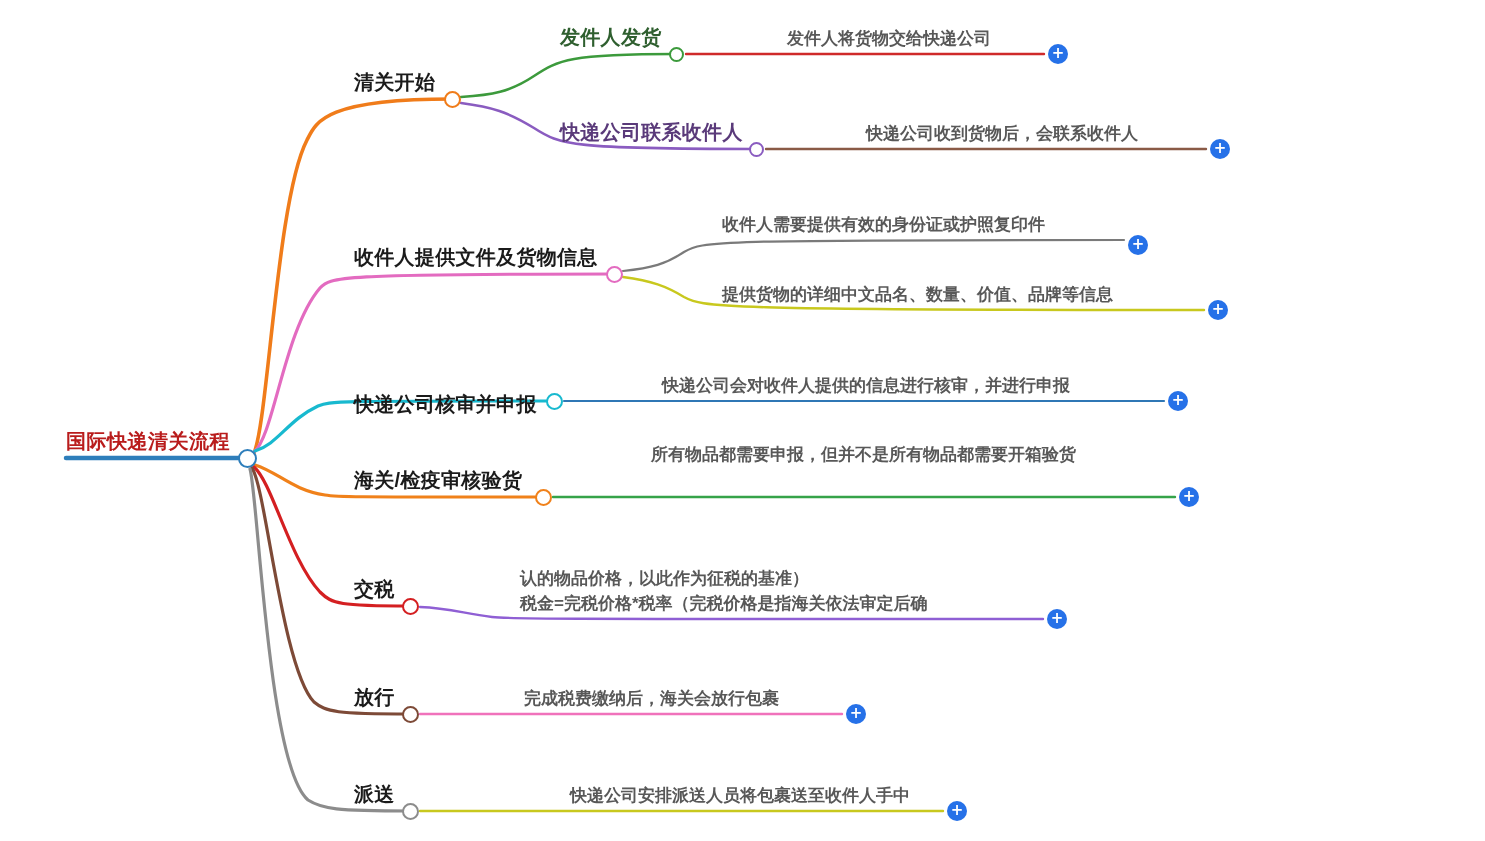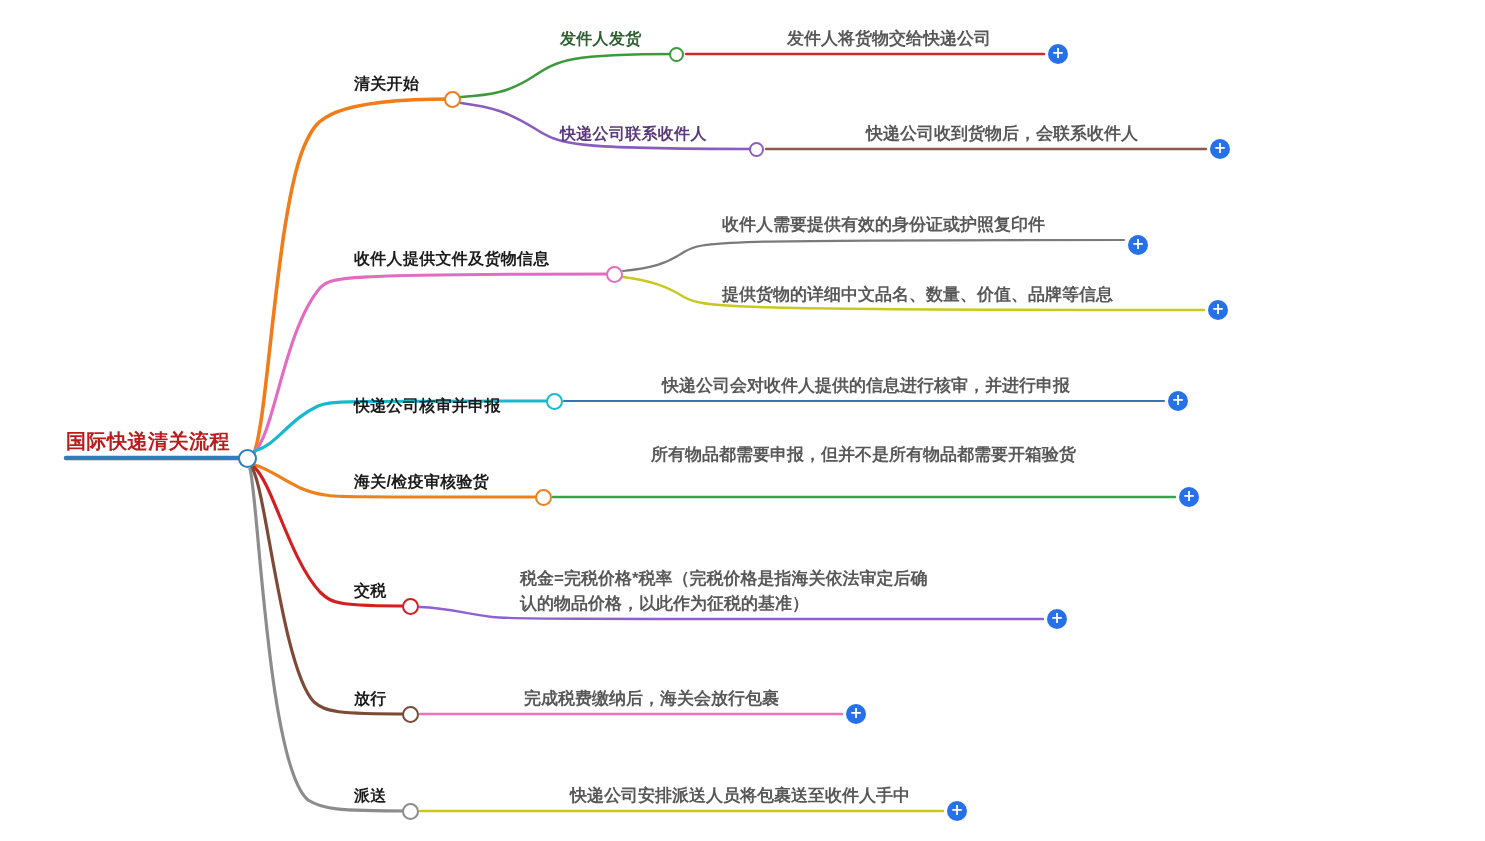--- a/index.html
+++ b/index.html
@@ -35,21 +35,21 @@
     transform: translateY(-100%);
     line-height: 1.22;
   }
   .root-label {
     font-size: 20px;
     font-weight: bold;
     color: #b91c1c;
     letter-spacing: 0.5px;
   }
   .l1-label {
-    font-size: 16px;
+    font-size: 20px;
     font-weight: bold;
     color: #1b1b1b;
     letter-spacing: 0.3px;
   }
   .l2-label {
     font-size: 17px;
     font-weight: bold;
     color: #585858;
   }
   .l2-label.two-line {
@@ -158,22 +158,22 @@
   <div class="plus-btn" style="left:1168px; top:391px;">+</div>
 
   <div class="node-label l1-label" style="left:354px; top:492px;">海关/检疫审核验货</div>
   <div class="dot l1" style="left:535px; top:489px; border-color:#f0811a;"></div>
   <div class="node-label l2-label" style="left:651px; top:466px;">所有物品都需要申报，但并不是所有物品都需要开箱验货</div>
   <div class="plus-btn" style="left:1179px; top:487px;">+</div>
 
   <div class="node-label l1-label" style="left:354px; top:601px;">交税</div>
   <div class="dot l1" style="left:402px; top:598px; border-color:#d41f21;"></div>
   <div class="node-label l2-label two-line" style="left:520px; top:616px;">
+    <div>认的物品价格，以此作为征税的基准）</div>
     <div>税金=完税价格*税率（完税价格是指海关依法审定后确</div>
-    <div>认的物品价格，以此作为征税的基准）</div>
   </div>
   <div class="plus-btn" style="left:1047px; top:609px;">+</div>
 
   <div class="node-label l1-label" style="left:354px; top:709px;">放行</div>
   <div class="dot l1" style="left:402px; top:706px; border-color:#7d4a37;"></div>
   <div class="node-label l2-label" style="left:524px; top:710px;">完成税费缴纳后，海关会放行包裹</div>
   <div class="plus-btn" style="left:846px; top:704px;">+</div>
 
   <div class="node-label l1-label" style="left:354px; top:806px;">派送</div>
   <div class="dot l1" style="left:402px; top:803px; border-color:#8c8c8c;"></div>

